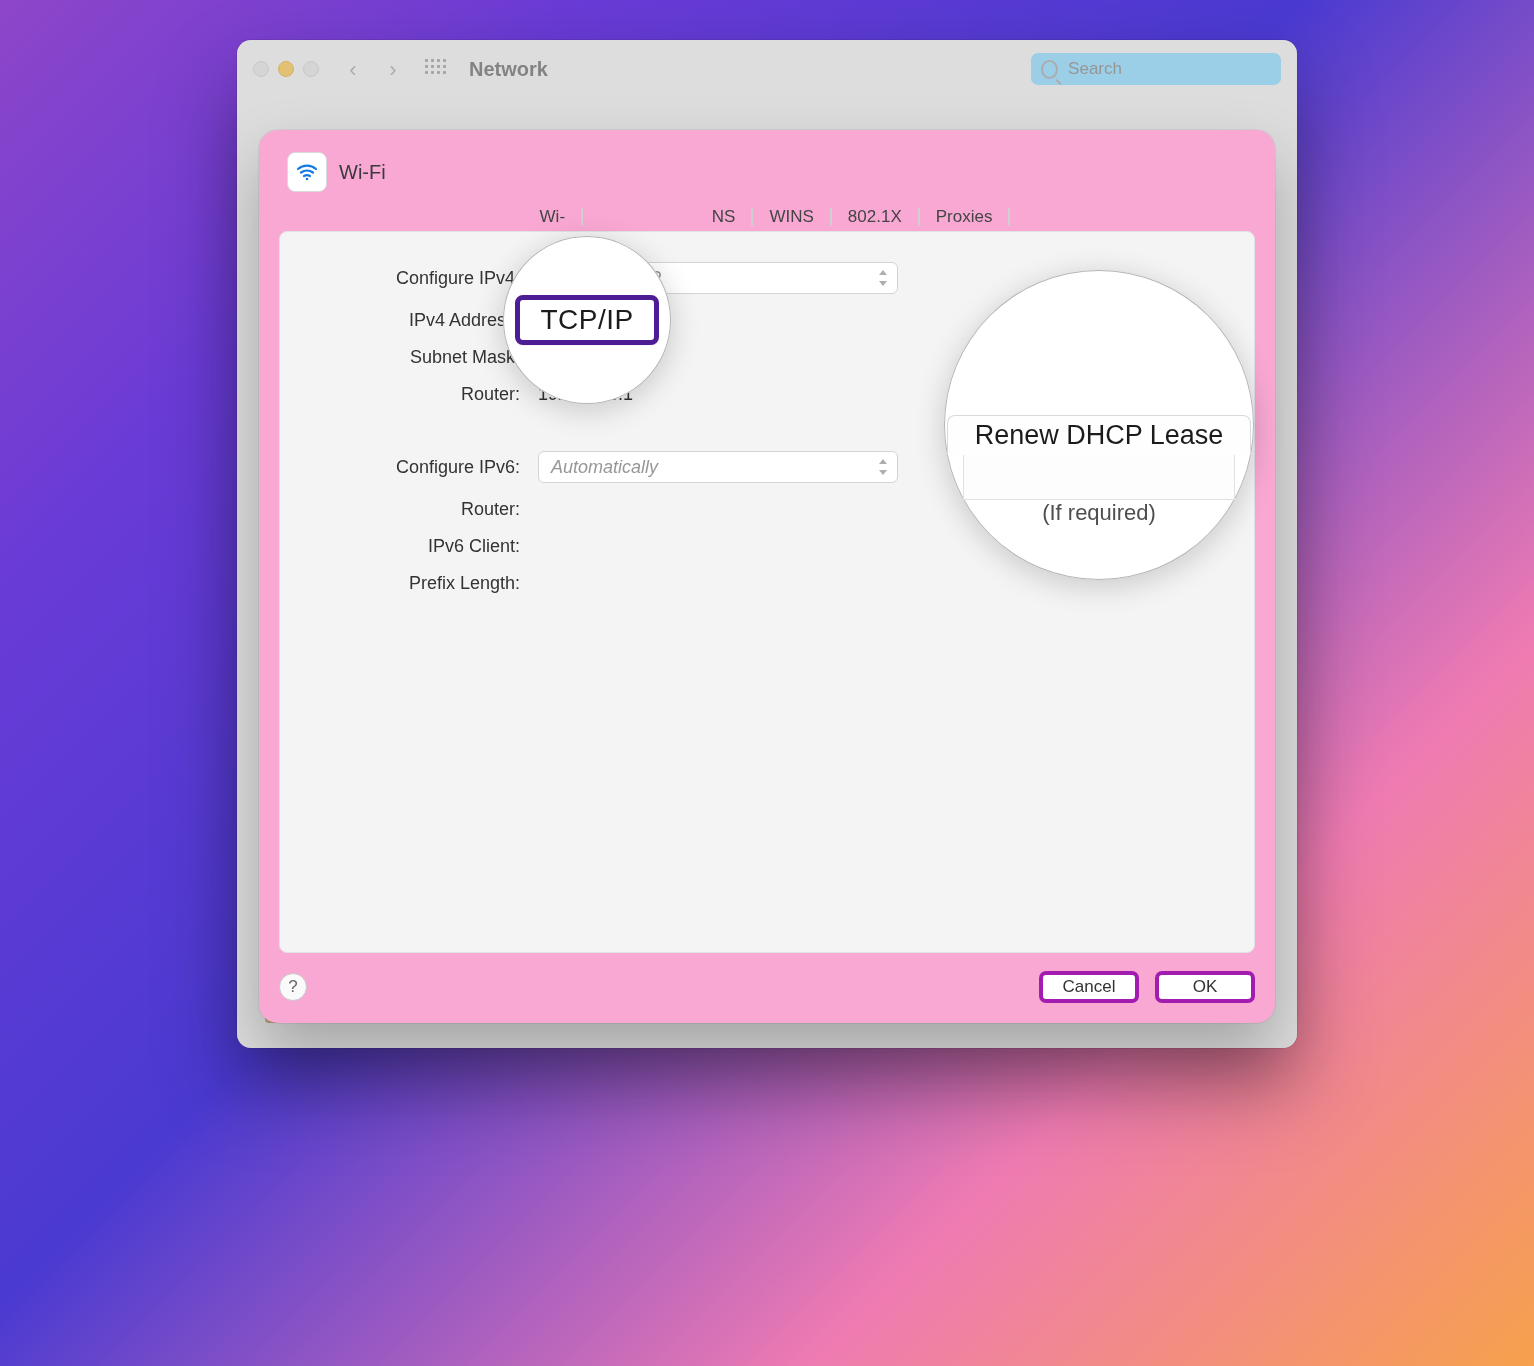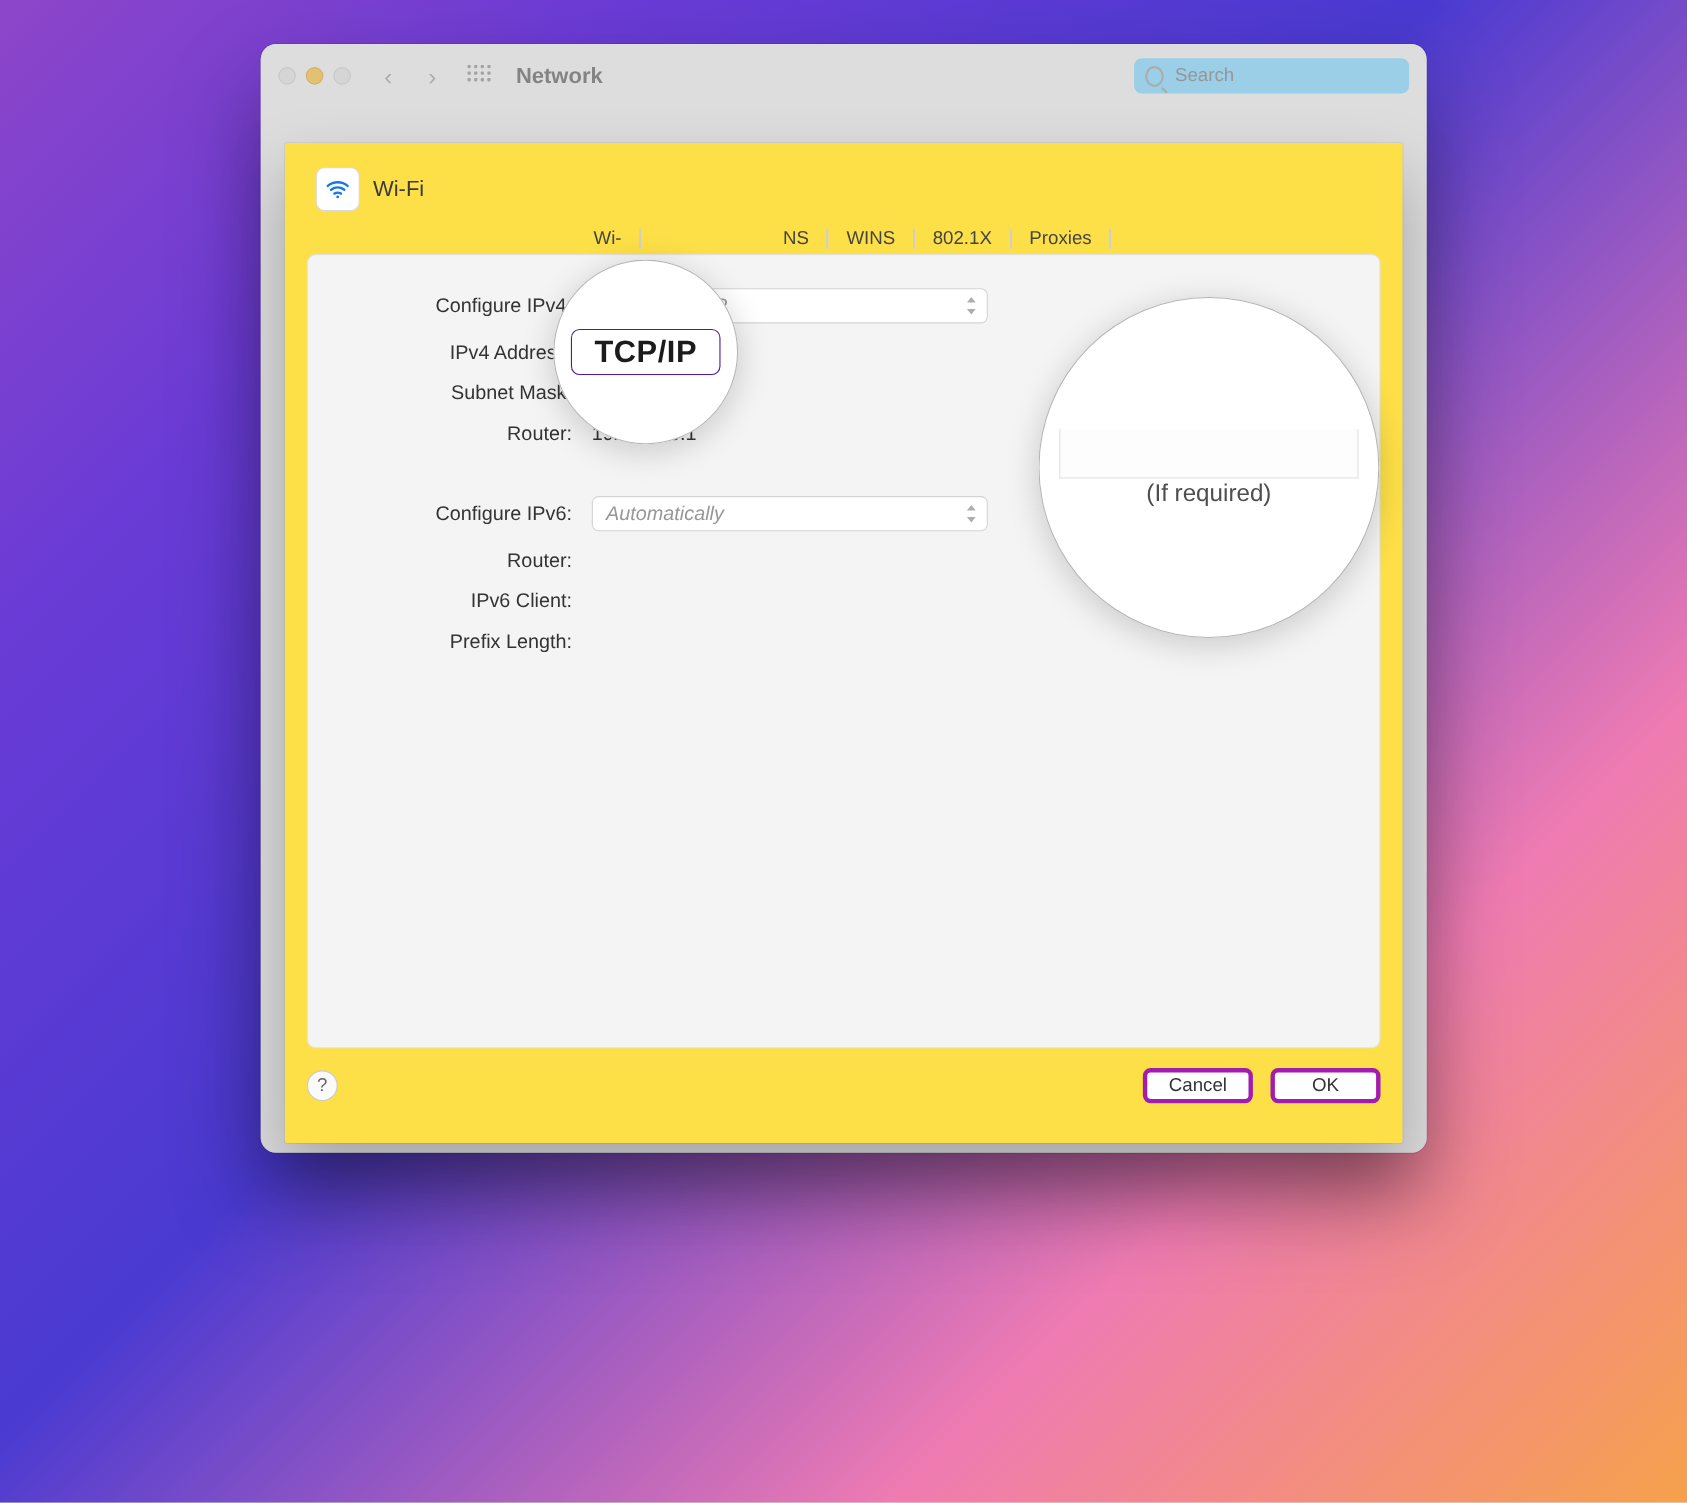--- a/index.html
+++ b/index.html
@@ -48,23 +48,23 @@
     margin-left:auto;width:230px;height:32px;background:#7dd3fc;border-radius:7px;
     display:flex;align-items:center;padding:0 10px;gap:8px;color:#999;
   }
   .mag{width:15px;height:15px;border:2px solid #9a9a9a;border-radius:50%;position:relative;}
   .mag::after{content:"";position:absolute;right:-6px;bottom:-6px;width:7px;height:2px;background:#9a9a9a;border-radius:1px;transform:rotate(45deg);}
   .search-wrap input{border:none;background:none;outline:none;font-size:17px;color:#555;width:100%;}
   
   .sheet{
     position:absolute;
     left:22px;right:22px;top:90px;
-    background:#fde047;border-radius:2px;
+    background:#f9a8d4;border-radius:19px;
     box-shadow:0 30px 60px rgba(0,0,0,.25),0 0 0 1px rgba(0,0,0,.05);
-    padding:22px 20px 36px 20px;
+    padding:22px 20px 20px 20px;
     z-index:3;
   }
   .sheet-head{display:flex;align-items:center;gap:12px;margin:0 0 8px 8px;}
   .wifi-icon-box{width:38px;height:38px;background:#fff;border:1px solid #d9d9d9;border-radius:8px;display:flex;align-items:center;justify-content:center;}
   .wifi-svg{width:24px;height:24px;}
   .sheet-title{font-size:20px;color:#3a3a3a;}
   .tabbar{
     display:flex;justify-content:center;align-items:center;
     height:34px;gap:0;
     font-size:17px;color:#444;
@@ -119,22 +119,22 @@
   .ghost-btn{min-width:90px;height:30px;border:none;background:none;color:#a1a1a1;font-size:17px;border-radius:6px;}
   
   .magnifier{
     position:absolute;border-radius:50%;background:#fff;
     box-shadow:0 0 0 1px #b5b5b5 inset,0 6px 30px rgba(0,0,0,.18);
     display:flex;flex-direction:column;align-items:center;justify-content:center;
     z-index:5;color:#1b1b1b;
   }
   .mag1{width:168px;height:168px;top:106px;left:244px;}
   .mag1 .pill{
-    background:#fff;border:1px solid #4c1d95;border-radius:8px;
-    font-size:28px;font-weight:700;padding:4px 20px;letter-spacing:.5px;
+    background:#fff;border:5px solid #4c1d95;border-radius:8px;
+    font-size:28px;font-weight:400;padding:4px 20px;letter-spacing:.5px;
     box-shadow:0 1px 0 rgba(0,0,0,.04);
   }
   .mag2{width:310px;height:310px;top:140px;left:685px;}
   .mag2 .pill2{
     margin-top:90px;
     background:#fefefe;border:1px solid #d9d9d9;border-top-left-radius:8px;border-top-right-radius:8px;border-bottom:none;
     font-size:27px;font-weight:500;padding:4px 16px;width:270px;text-align:center;
   }
   .mag2 .line{width:270px;height:44px;border:1px solid #e1e1e1;border-top:none;background:#fdfdfd;}
   .mag2 .hint{font-size:22px;color:#4e4e4e;}
@@ -263,17 +263,18 @@
       <div class="help">?</div>
       <div class="spacer"></div>
       <button class="btn">Cancel</button>
       <button class="btn">OK</button>
     </div>
 
     <div class="magnifier mag1">
       <div class="pill">TCP/IP</div>
     </div>
     <div class="magnifier mag2">
+      <div class="pill2">Renew DHCP Lease</div>
       <div class="line"></div>
       <div class="hint">(If required)</div>
     </div>
   </div>
 </div>
 
 </body></html>

